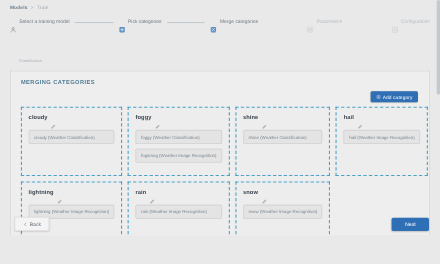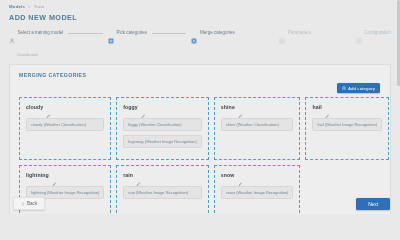--- a/index.html
+++ b/index.html
@@ -255,21 +255,20 @@
 <body>
 
 <div class="app">
 
   <div class="breadcrumb">
     <span class="crumb-link">Models</span>
     <span class="crumb-sep">&gt;</span>
     <span class="crumb-current">Train</span>
   </div>
 
-  <div class="page-title">ADD NEW MODEL</div>
 
   <div class="stepper">
 
     <div class="step done">
       <span class="step-icon">
         <svg viewBox="0 0 16 16" width="6" height="6">
           <circle cx="8" cy="5" r="2.6" fill="none" stroke="#7a858f" stroke-width="1.3"></circle>
           <path d="M3.2 13.4c0-2.7 2.2-4.4 4.8-4.4s4.8 1.7 4.8 4.4" fill="none" stroke="#7a858f" stroke-width="1.3" stroke-linecap="round"></path>
         </svg>
       </span>

